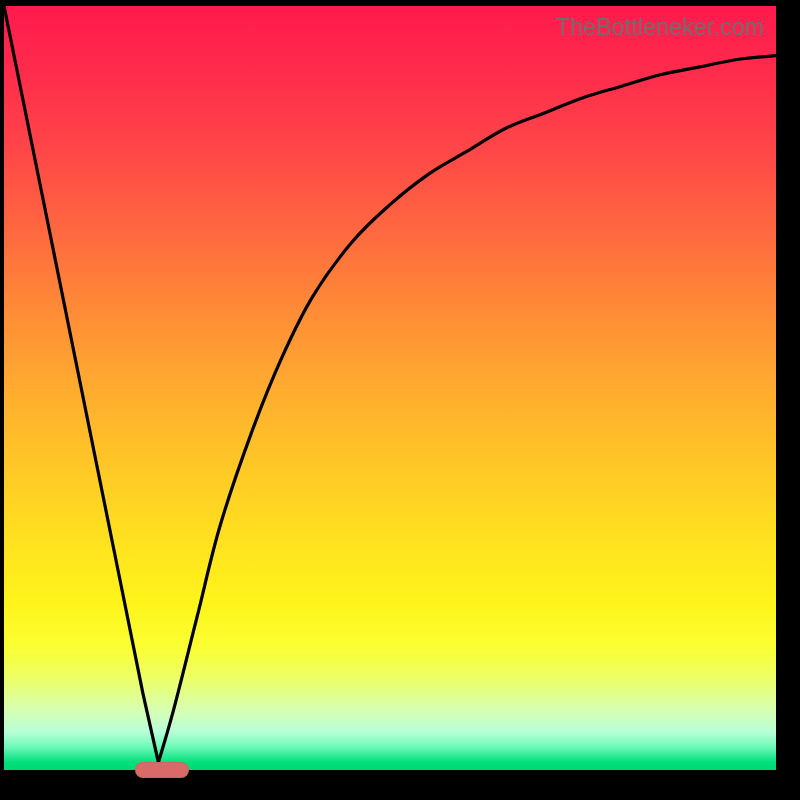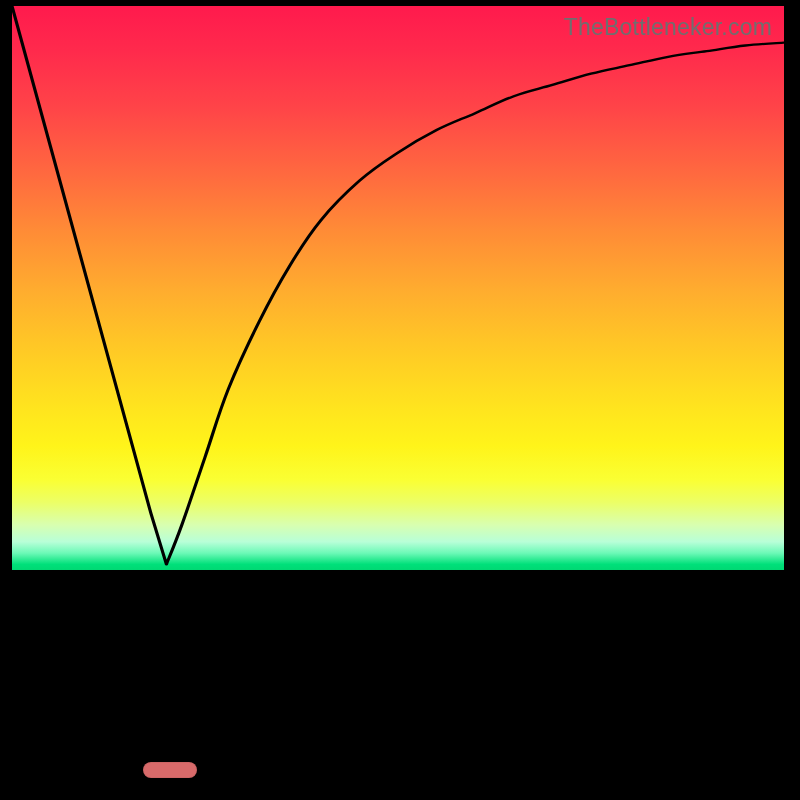--- a/index.html
+++ b/index.html
@@ -12,24 +12,24 @@
   }
   .frame {
     position: relative;
     width: 800px;
     height: 800px;
     background: #000;
     box-sizing: border-box;
   }
   .plot-area {
     position: absolute;
-    left: 12px;
+    left: 4px;
     top: 6px;
     width: 772px;
-    height: 564px;
+    height: 764px;
     
     background: linear-gradient(to bottom,
       #ff1a4d 0%,
       #ff2a4c 8%,
       #ff4448 18%,
       #ff6a3f 30%,
       #ff8c36 40%,
       #ffab2f 50%,
       #ffc726 60%,
       #ffe11f 70%,

